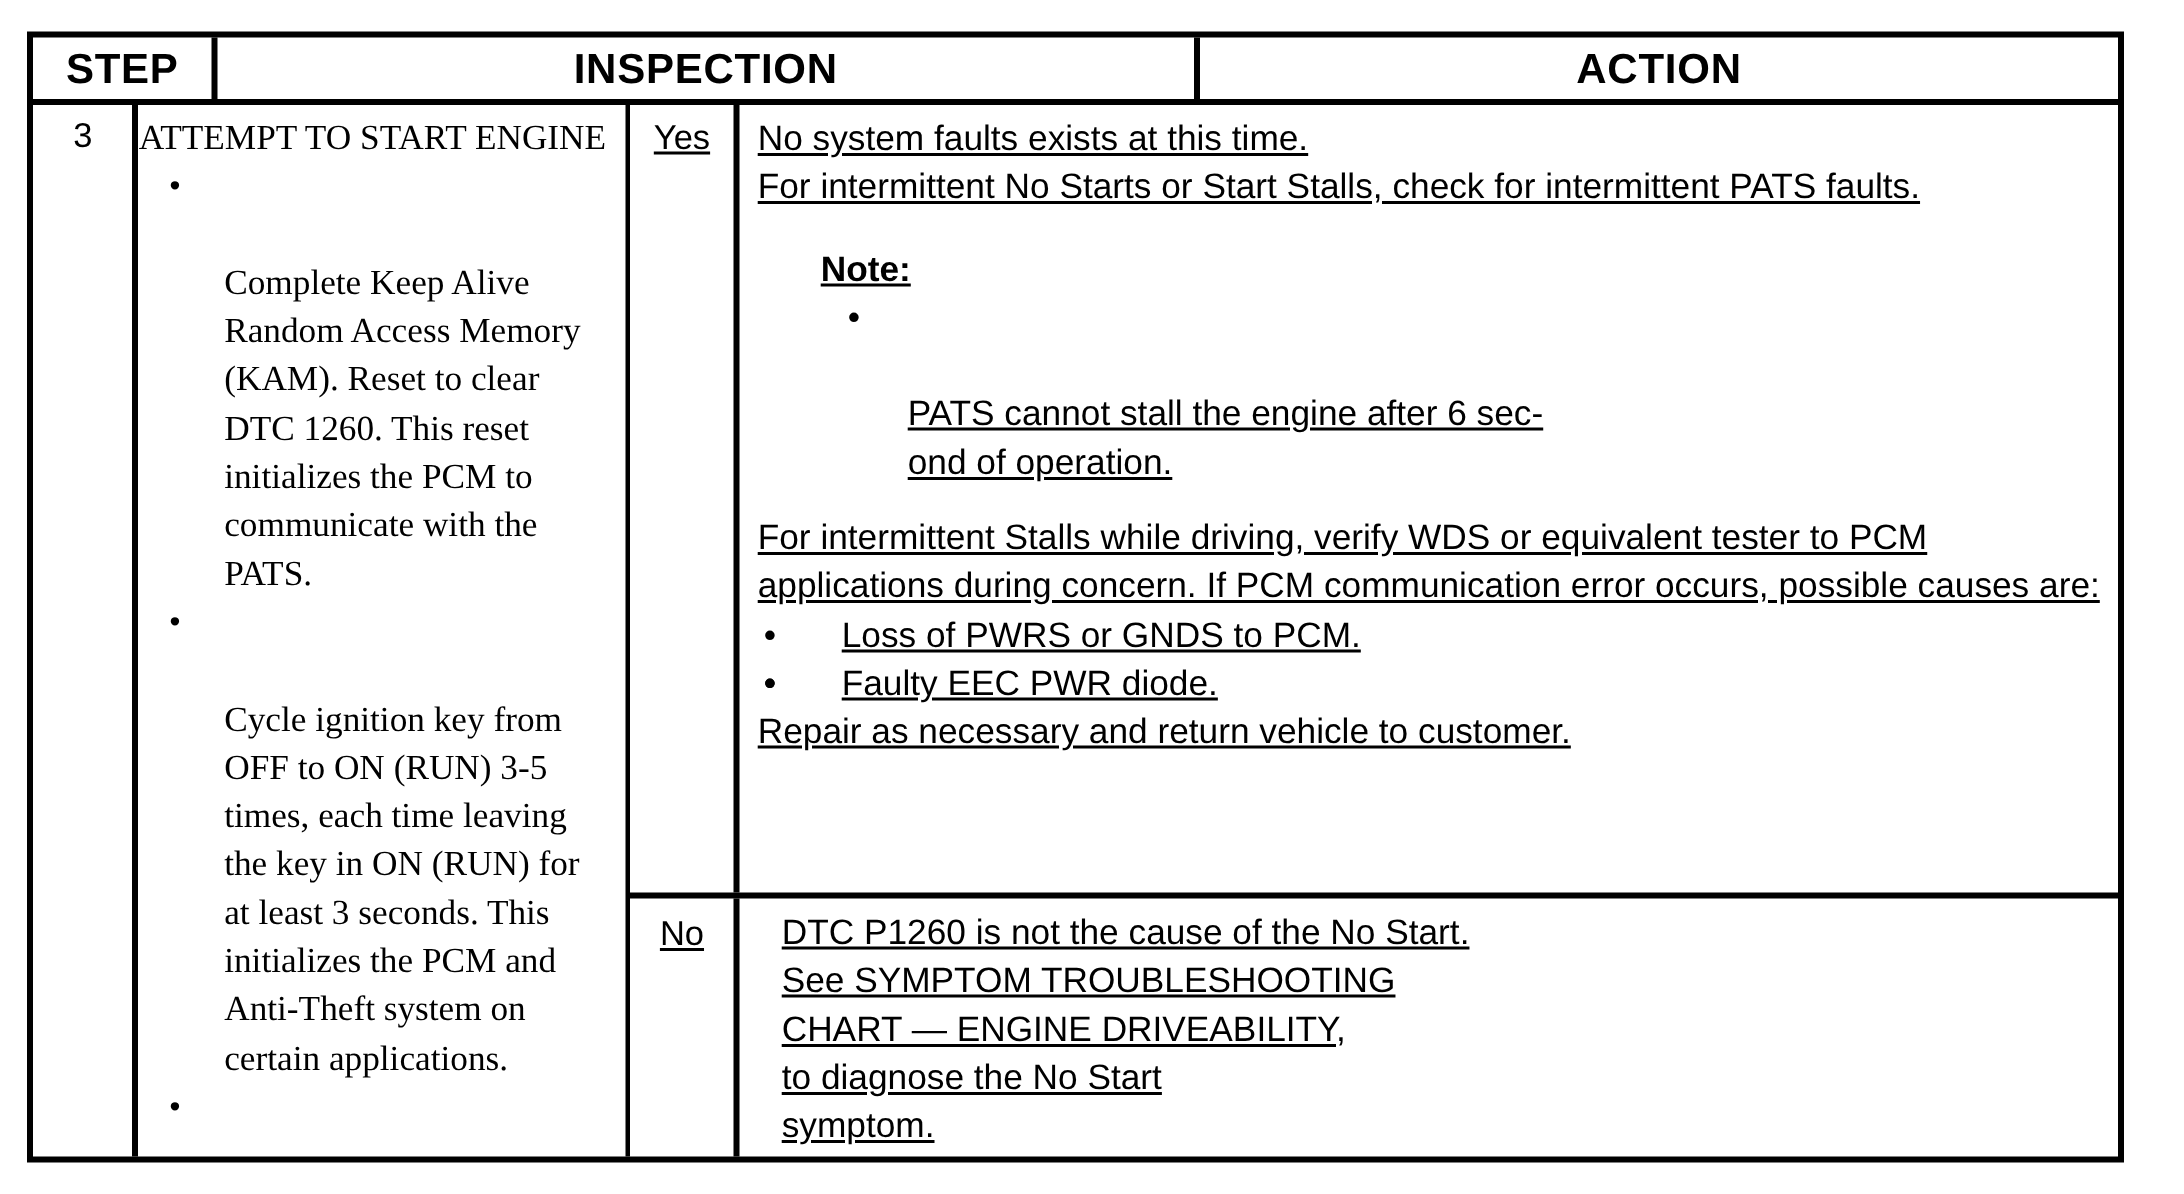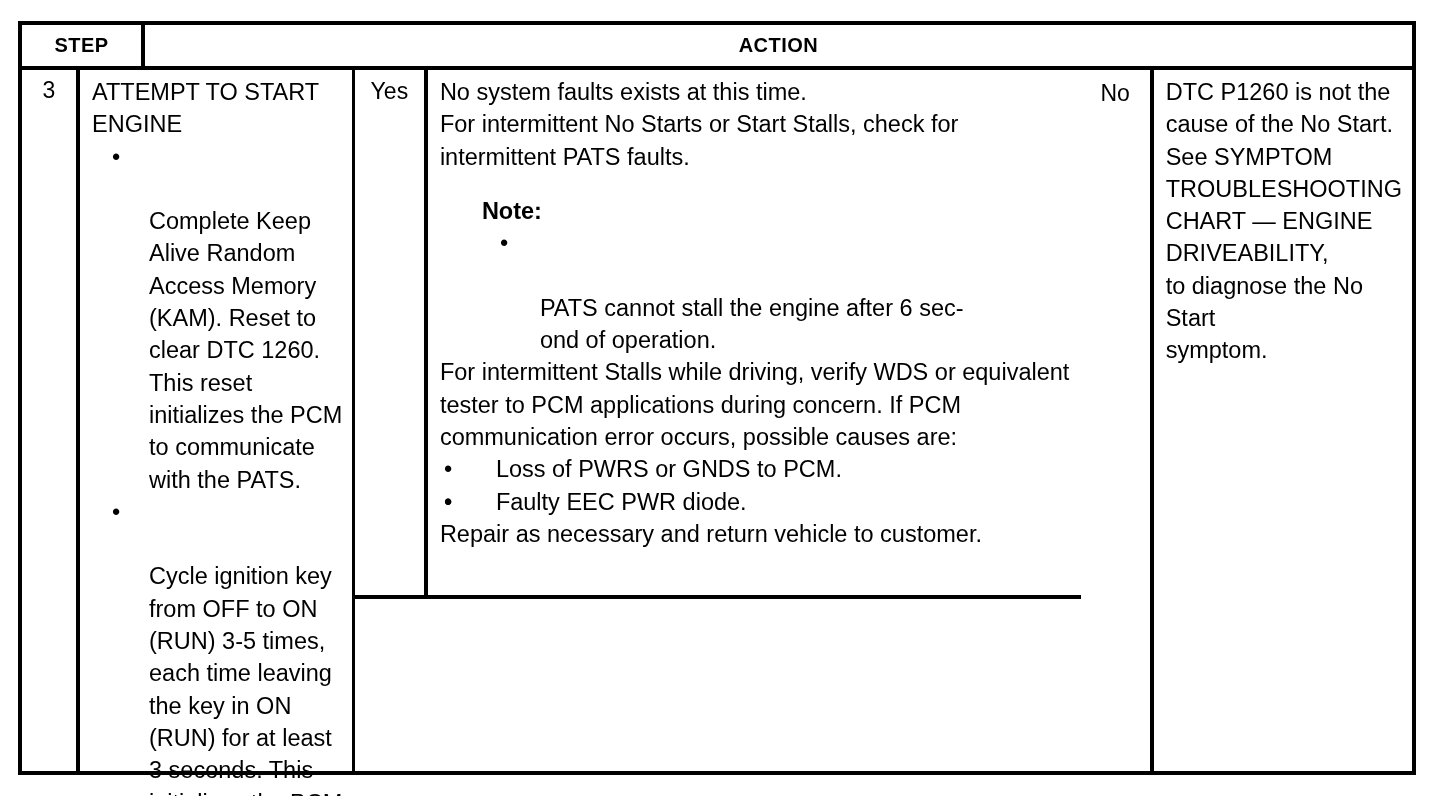--- a/index.html
+++ b/index.html
@@ -50,21 +50,21 @@
     height: 45px;
     border-bottom: 4px solid #000;
     box-sizing: border-box;
     display: flex;
   }
   .hcell {
     display: flex;
     align-items: center;
     justify-content: center;
     font-weight: bold;
-    font-size: 20px;
+    font-size: 28px;
     letter-spacing: 0.5px;
     box-sizing: border-box;
     height: 100%;
   }
   .hcell-step   { width: 123px; border-right: 4px solid #000; }
   .hcell-insp   { width: 655px; border-right: 4px solid #000; }
   .hcell-action { flex: 1 1 auto; }
 
   
   .body-row {
@@ -82,40 +82,43 @@
     box-sizing: border-box;
     padding-top: 7px;
     text-align: center;
     font-size: 23px;
   }
 
   .col-insp {
     width: 578px;
     border-right: 3px solid #000;
     box-sizing: border-box;
-    padding: 6px 8px 0 12px;
+    padding: 6px 8px 0 0;
+    font-family: Liberation Serif, serif;
   }
 
   .col-action-wrap {
     flex: 1 1 auto;
     display: flex;
-    flex-direction: row;
-    box-sizing: border-box;
+    flex-direction: column;
+    box-sizing: border-box;
+    text-decoration: underline;
   }
 
   .action-row {
     display: flex;
     box-sizing: border-box;
   }
   .action-row.yes-row {
     height: 529px;
     border-bottom: 4px solid #000;
   }
   .action-row.no-row {
     flex: 1 1 auto;
+    gap: 16px;
   }
 
   .answer-cell {
     width: 73px;
     flex: 0 0 73px;
     border-right: 4px solid #000;
     box-sizing: border-box;
     text-align: center;
     padding-top: 8px;
     font-size: 23px;
@@ -157,20 +160,21 @@
     position: absolute;
     left: 20px;
     top: 0;
     font-size: 23.5px;
     line-height: 32.3px;
   }
 
   
   .note-block {
     margin-top: 22px;
+    margin-bottom: 18px;
     padding-left: 42px;
   }
   .note-title {
     font-weight: bold;
     font-size: 23.5px;
     line-height: 32.3px;
   }
   ul.note-list {
     list-style: none;
     margin: 0;
@@ -209,20 +213,21 @@
 </head>
 <body>
 
 <div class="page">
 
   <div class="chart-table">
     <div class="table-inner">
 
       <div class="header-row">
         <div class="hcell hcell-step">STEP</div>
+        <div class="hcell hcell-insp">INSPECTION</div>
         <div class="hcell hcell-action">ACTION</div>
       </div>
 
       <div class="body-row">
 
         <div class="col-step">
           <span>3</span>
         </div>
 
         <div class="col-insp">

